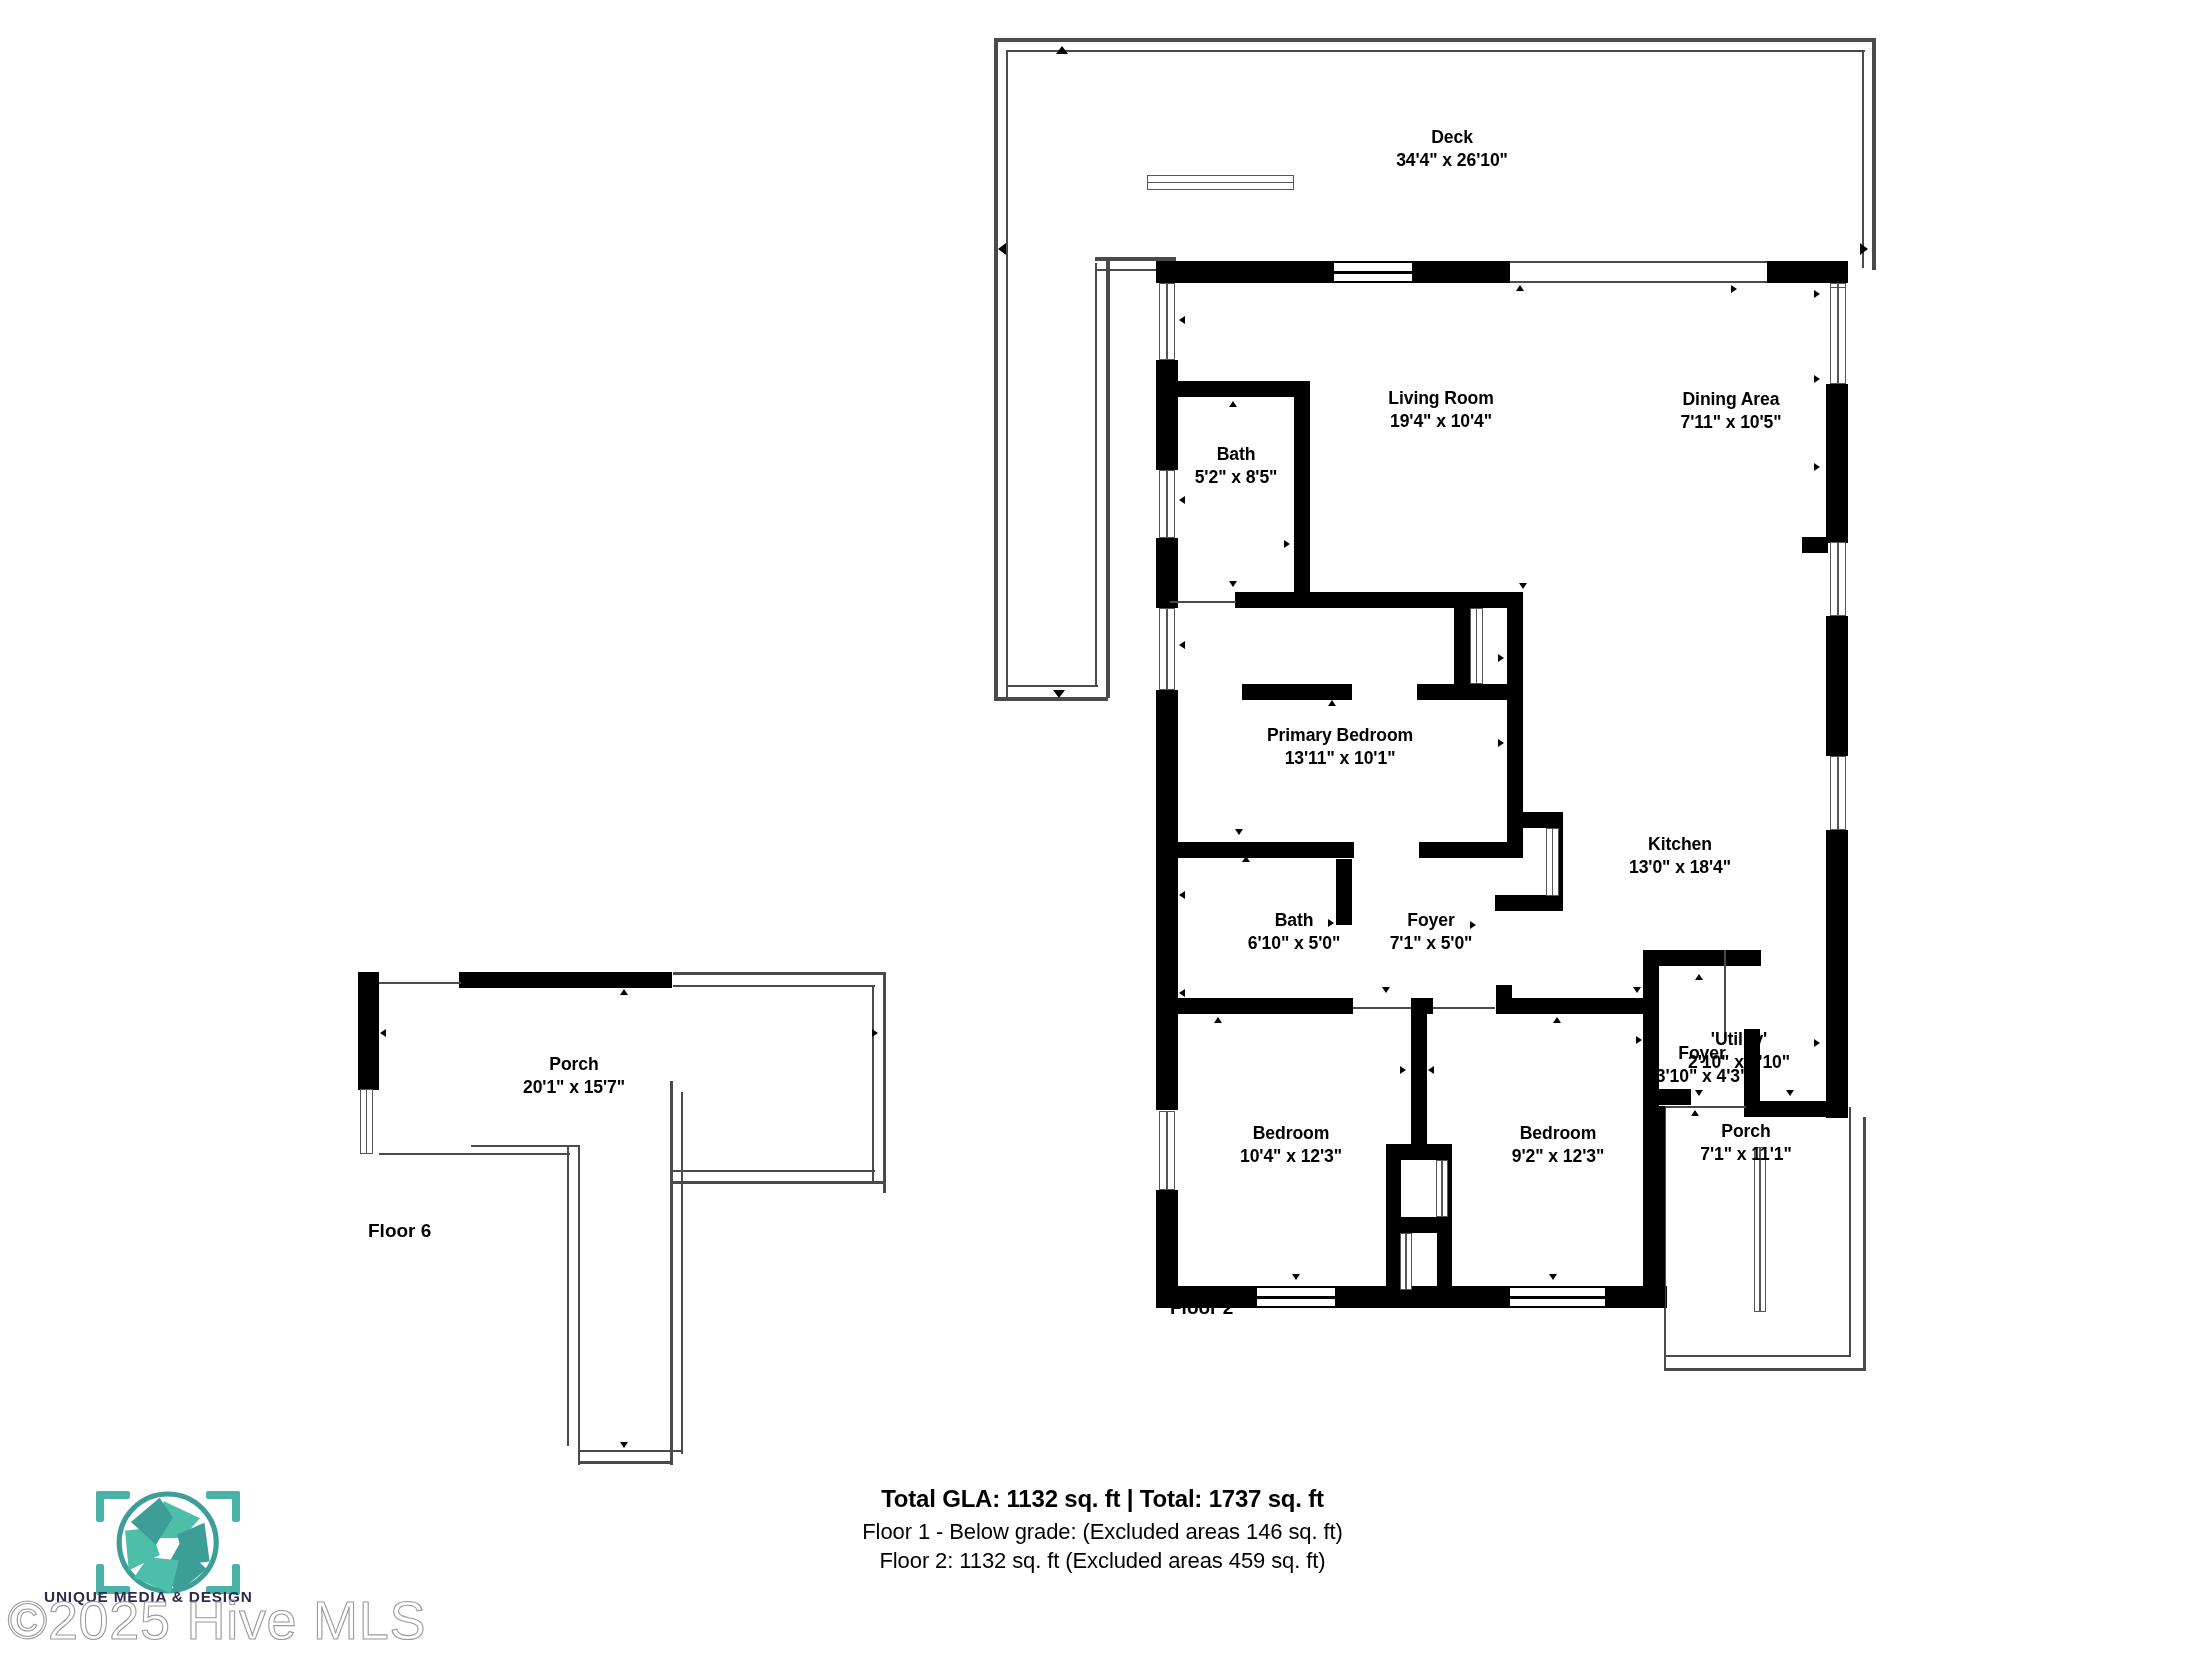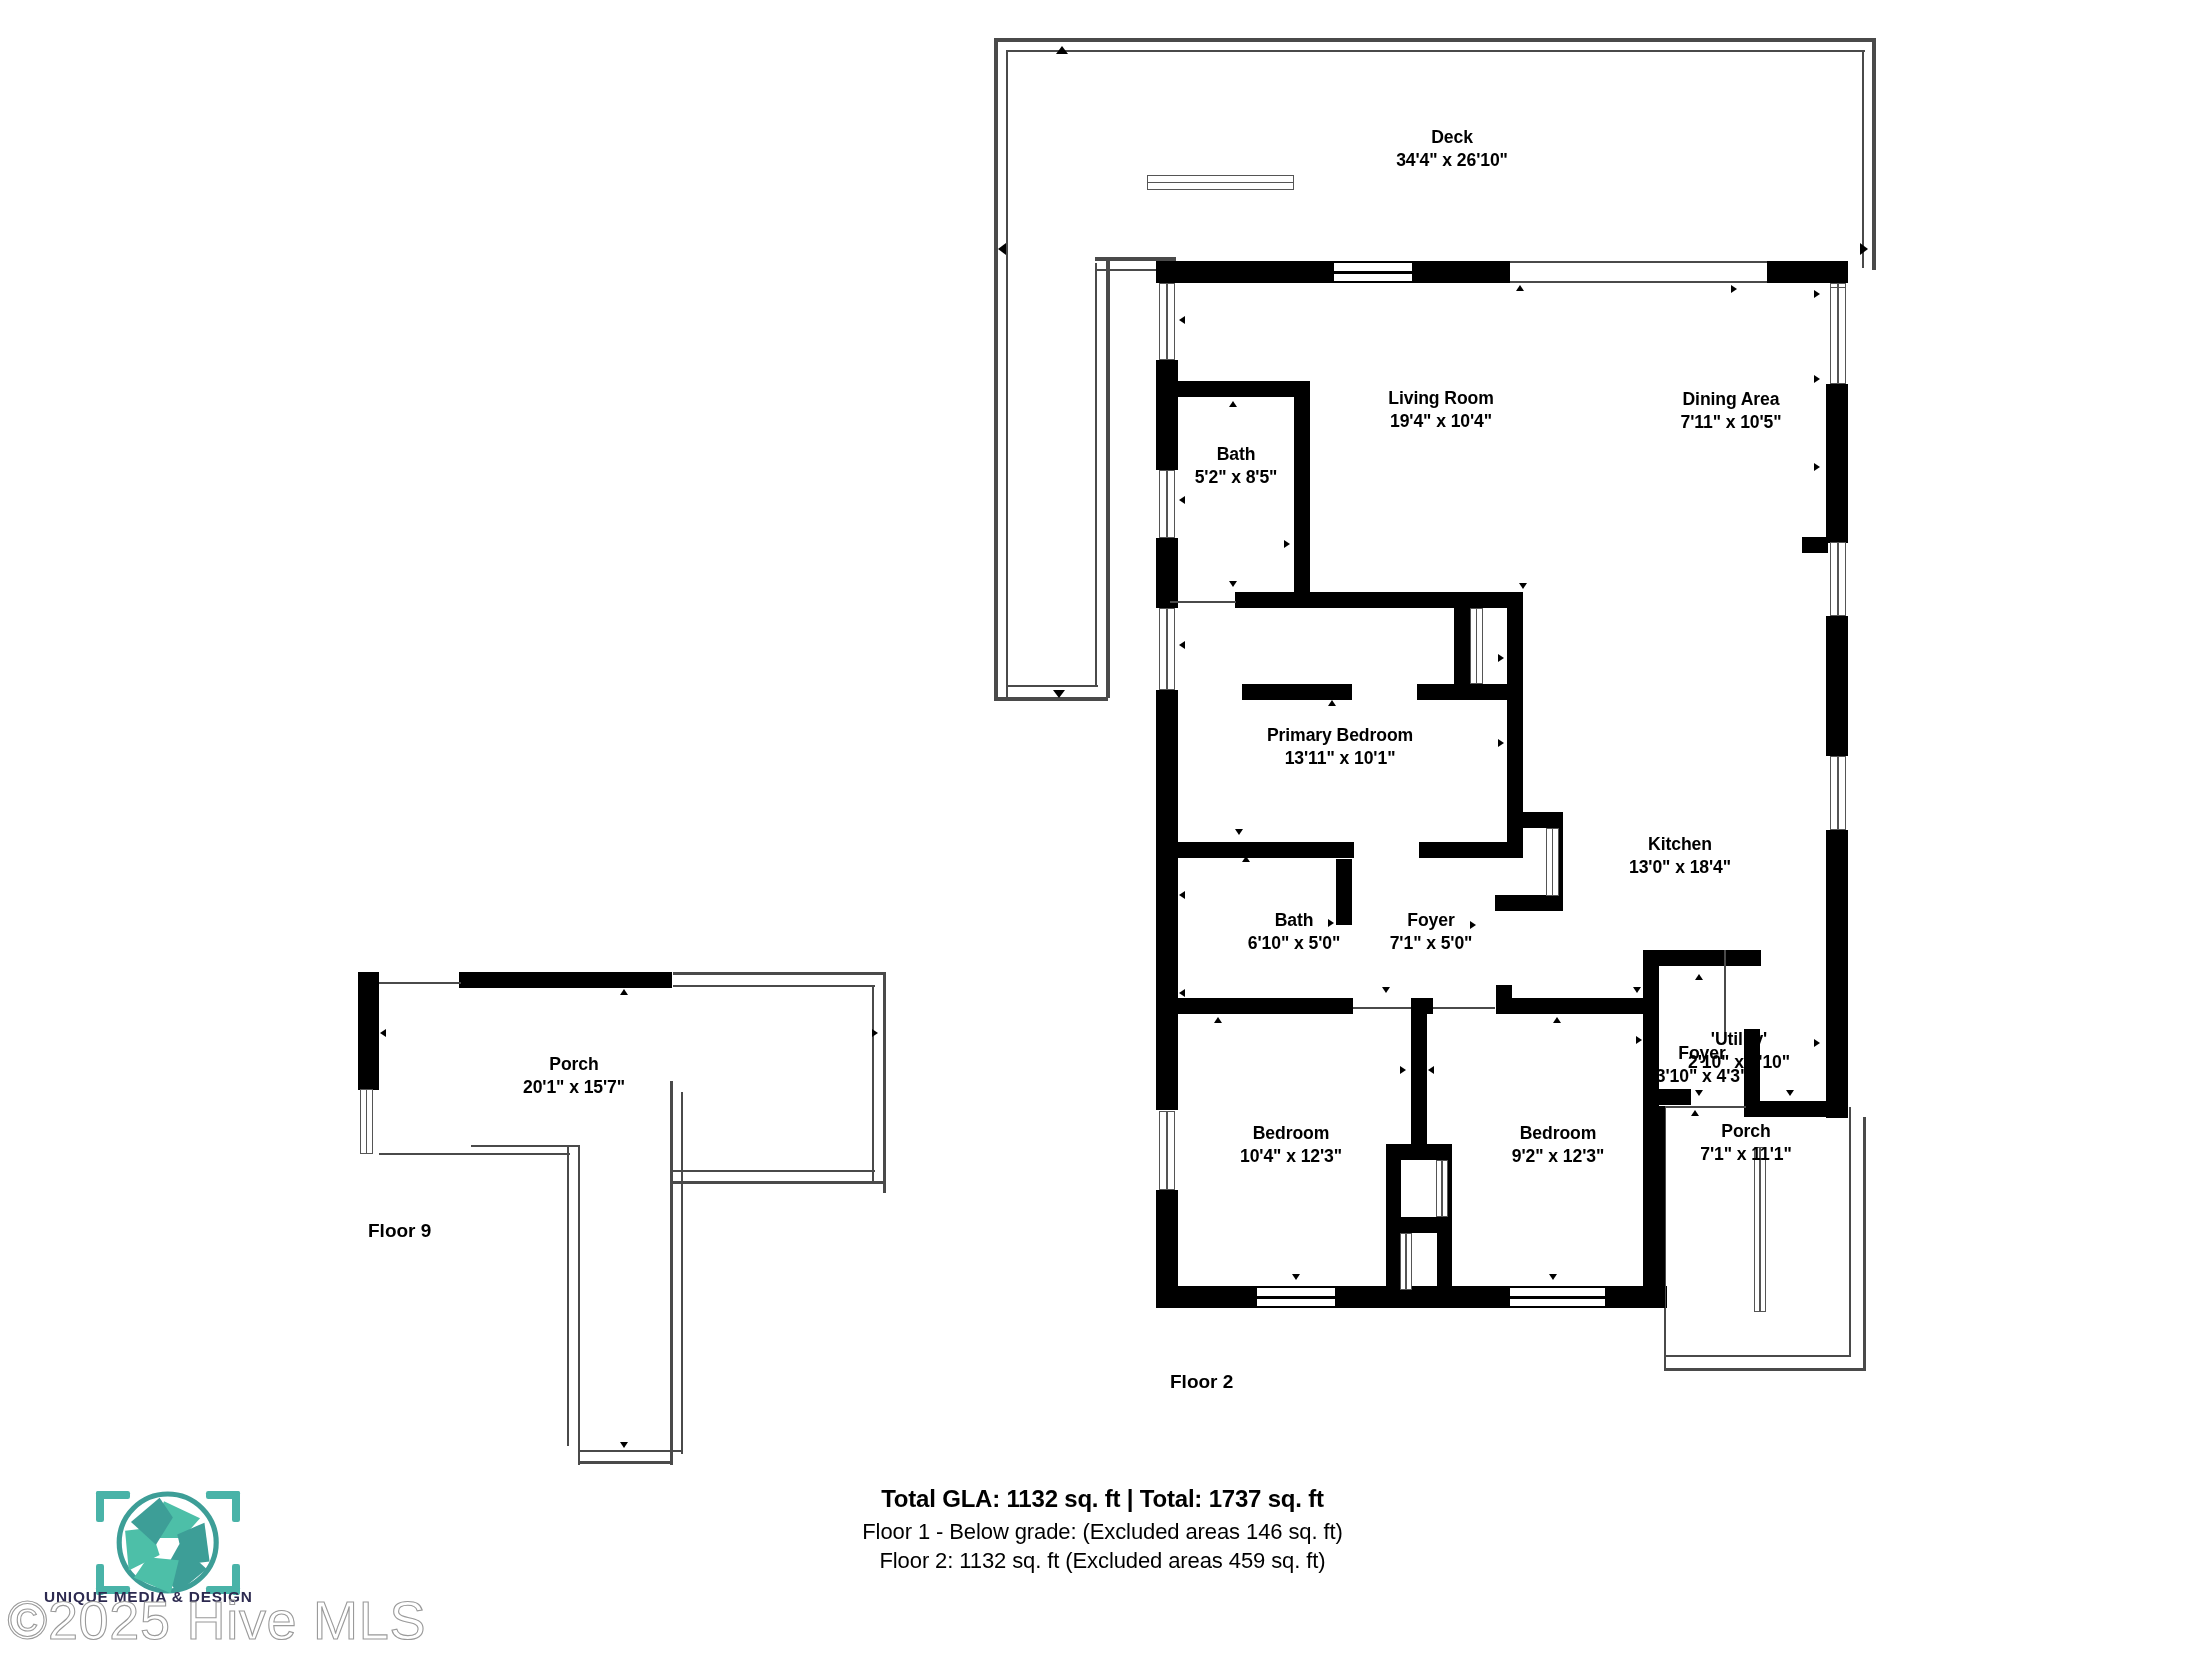--- a/index.html
+++ b/index.html
@@ -265,21 +265,21 @@
   </div>
   <div class="lbl" style="left:1291px;top:1122px;">
     <span class="nm">Bedroom</span>
     <span class="dm">10'4" x 12'3"</span>
   </div>
   <div class="lbl" style="left:1558px;top:1122px;">
     <span class="nm">Bedroom</span>
     <span class="dm">9'2" x 12'3"</span>
   </div>
 
-  <div class="floorlbl" style="left:1170px;top:1371px;">Floor 2</div>
+  <div class="floorlbl" style="left:1170px;top:1297px;">Floor 2</div>
 
   <div class="wall" style="left:358px;top:972px;width:20.6px;height:118px;"></div>
   <div class="wall" style="left:459px;top:972px;width:213px;height:16px;"></div>
   <div class="thin-l" style="left:379px;top:982px;width:82px;height:2.2px;"></div>
   <div class="thin-l" style="left:673px;top:972px;width:213px;height:2.9px;"></div>
   <div class="thin-l" style="left:673px;top:985px;width:202px;height:2.2px;"></div>
   <div class="thin-l" style="left:883px;top:972px;width:2.9px;height:221px;"></div>
   <div class="thin-l" style="left:872px;top:985px;width:2.2px;height:198px;"></div>
   <div class="thin-l" style="left:673px;top:1181px;width:213px;height:2.9px;"></div>
   <div class="thin-l" style="left:673px;top:1170px;width:202px;height:2.2px;"></div>
@@ -295,21 +295,21 @@
   <div class="tri lf s" style="left:380px;top:1029px;"></div>
   <div class="tri up s" style="left:620px;top:989px;"></div>
   <div class="tri rt s" style="left:872px;top:1029px;"></div>
   <div class="tri dn s" style="left:620px;top:1442px;"></div>
 
   <div class="lbl" style="left:574px;top:1053px;">
     <span class="nm">Porch</span>
     <span class="dm">20'1" x 15'7"</span>
   </div>
 
-  <div class="floorlbl" style="left:368px;top:1220px;">Floor 9</div>
+  <div class="floorlbl" style="left:368px;top:1220px;">Floor 6</div>
 </div>
 
 <div class="footer">
   <div class="f-total">Total GLA: 1132 sq. ft | Total: 1737 sq. ft</div>
   <div class="f-line">Floor 1 - Below grade: (Excluded areas 146 sq. ft)</div>
   <div class="f-line">Floor 2: 1132 sq. ft (Excluded areas 459 sq. ft)</div>
 </div>
 
 <div class="logo">
   <div class="logo-brackets">

